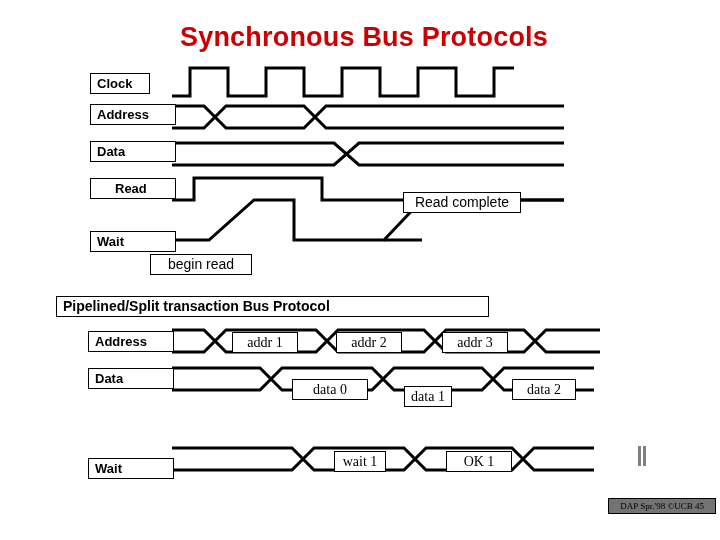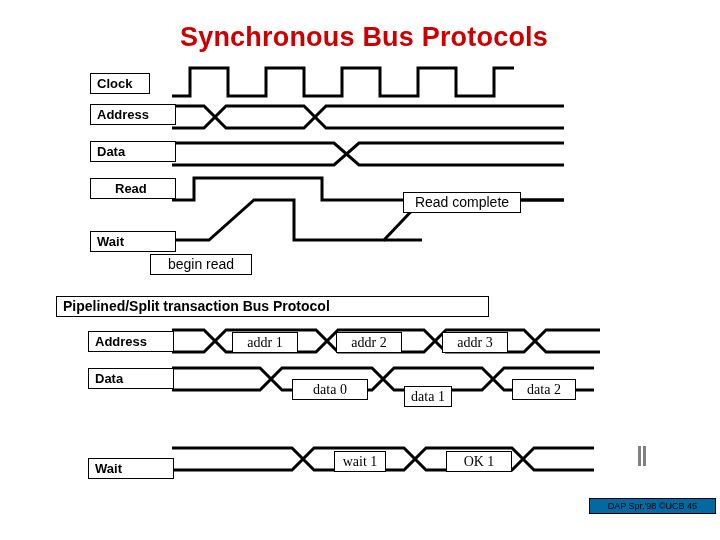--- a/index.html
+++ b/index.html
@@ -55,24 +55,24 @@
     top: 0;
     width: 720px;
     height: 540px;
     pointer-events: none;
   }
   #footer {
     position: absolute;
     right: 8px;
     bottom: 26px;
     border: 1px solid #000000;
-    background: #0369a1;
+    background: #737373;
     font-size: 9px;
-    font-family: Liberation Sans, sans-serif;
-    padding: 2px 18px;
+    font-family: Liberation Serif, serif;
+    padding: 2px 11px;
     white-space: nowrap;
   }
   .scrollmark {
     position: absolute;
     background: #808080;
   }
 </style>
 </head>
 <body>
 

